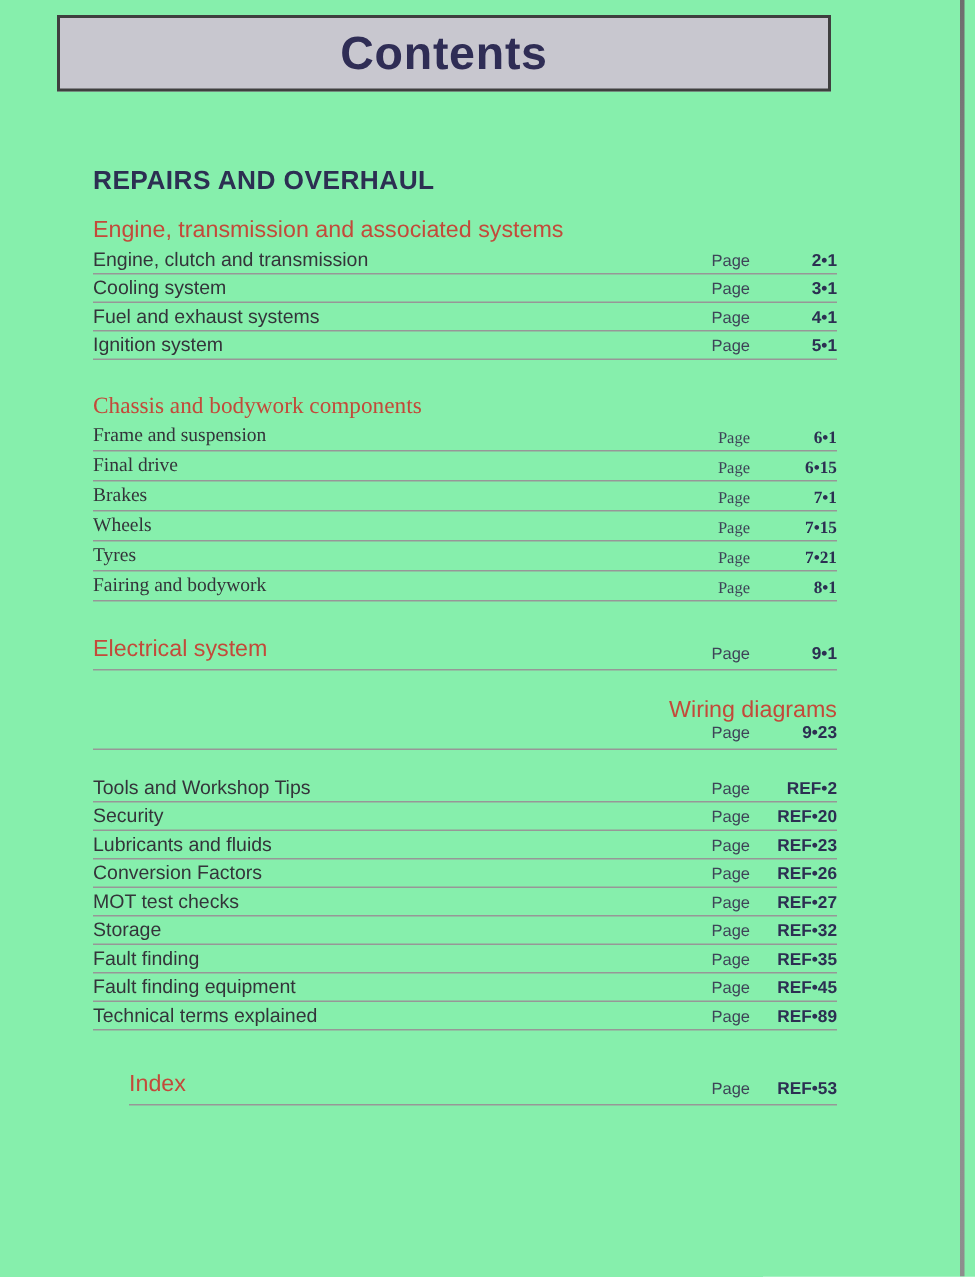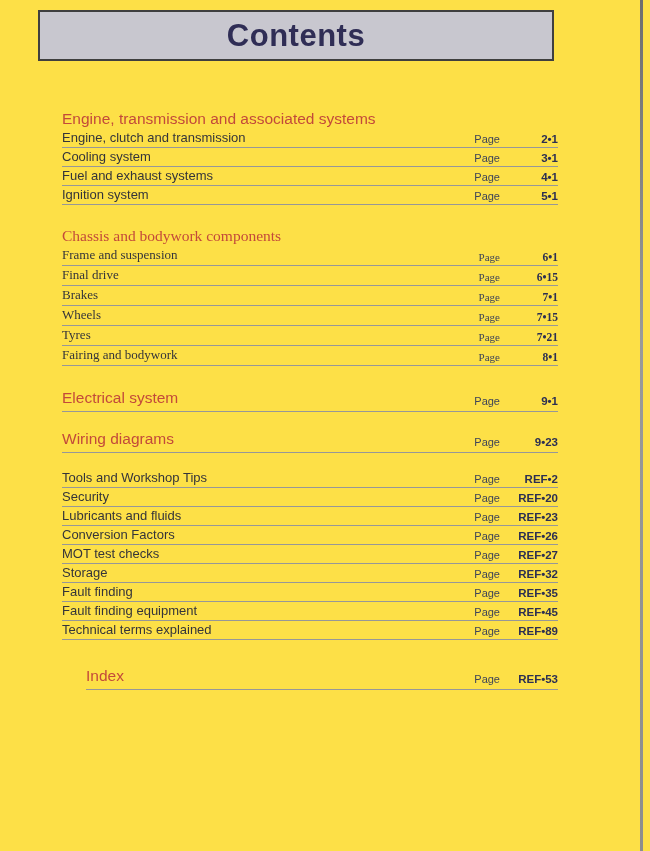--- a/index.html
+++ b/index.html
@@ -1,20 +1,20 @@
 <!DOCTYPE html>
 <html><head>
 <meta charset="utf-8">
 <style>
   * { margin:0; padding:0; box-sizing:border-box; }
   body { background:#ffffff; }
   .sheet {
     position:relative;
     width:650px; height:851px;
-    background:#fde047;
+    background:#86efac;
     font-family:"Liberation Sans", sans-serif;
     overflow:hidden;
   }
   .page-edge {
     position:absolute; left:640px; top:0;
     width:3px; height:851px;
     background:linear-gradient(#6e6e6e, #9a9a9a 40%, #8d8d8d);
   }
   .header-box {
     position:absolute; left:38px; top:10px;
@@ -53,35 +53,36 @@
   .pw { font-size:11px; color:#3e4458; margin-right:12px; }
   .pn {
     font-size:11.5px; font-weight:bold; color:#2c2f52;
     min-width:46px; text-align:right;
   }
   .row.major { padding-bottom:4px;align-items:flex-end; }
   .row.major .red-heading {
     font-size:15.5px; color:#c34a3a;
   }
   .row.electrical { margin-top:22px; }
-  .row.wiring { margin-top:17px; }
+  .row.wiring { margin-top:17px;flex-direction:column; }
   .row.index { margin-top:26px;margin-left:24px; }
   .spacer-after-wiring { height:16px; }
 </style>
 </head>
 <body>
 
 <div class="sheet">
 
   <div class="header-box">
     <span class="title">Contents</span>
   </div>
 
   <div class="content">
 
+    <div class="part-heading repairs">REPAIRS AND OVERHAUL</div>
 
     <div class="group engine">
       <div class="group-heading">Engine, transmission and associated systems</div>
       <div class="row">
         <span class="label">Engine, clutch and transmission</span>
         <span class="pg">
             <span class="pw">Page</span>
             <span class="pn">2•1</span>
           </span>
       </div>

